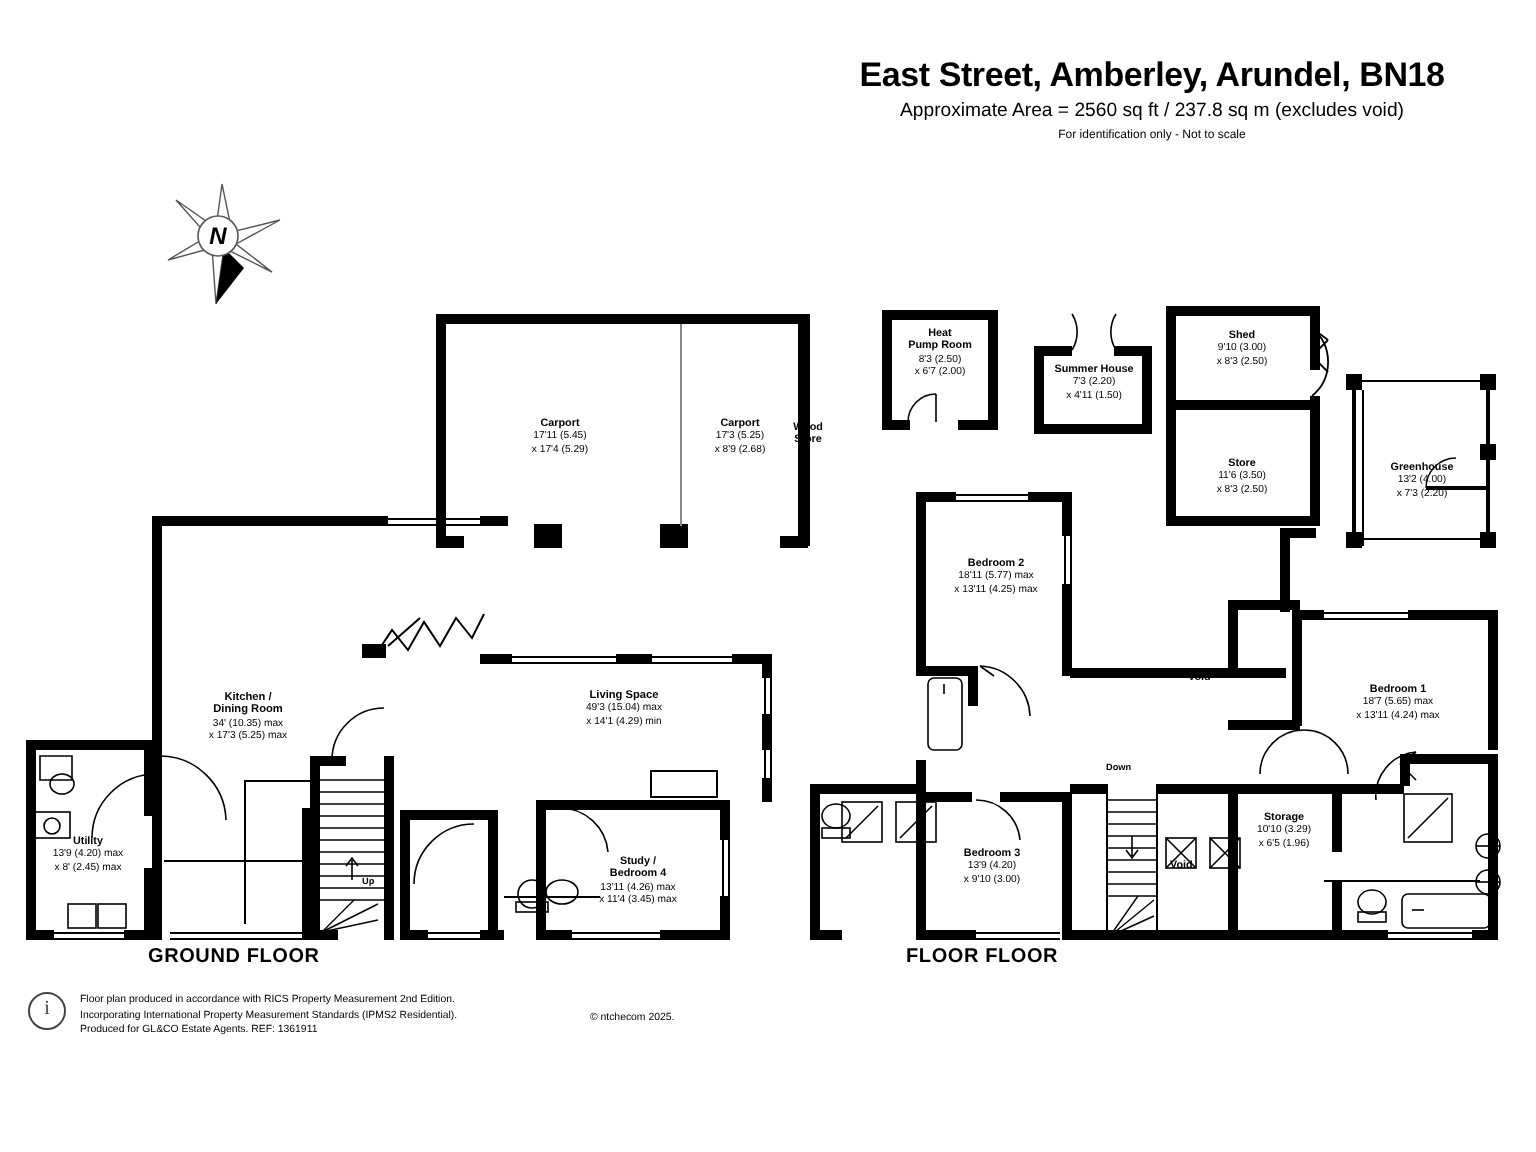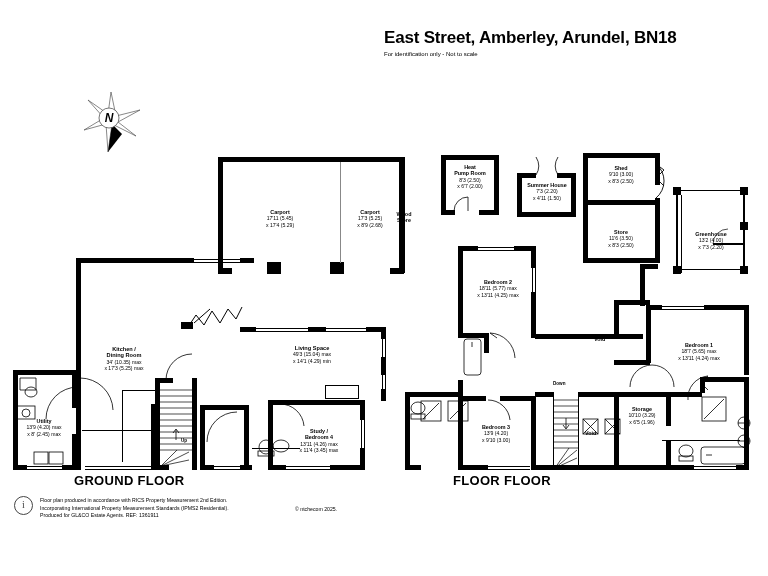--- a/index.html
+++ b/index.html
@@ -4,57 +4,58 @@
 <title>Floor Plan</title>
 <style>
   html,body{margin:0;padding:0;background:#ffffff;}
   body{
     width:768px;height:576px;position:relative;overflow:hidden;
     font-family:"Liberation Sans","DejaVu Sans",sans-serif;color:#000;
   }
   .abs{position:absolute;}
 
   
-  #header{position:absolute;left:384px;top:28px;width:352px;text-align:left;}
+  #header{position:absolute;left:400px;top:28px;width:352px;text-align:center;}
   #title{font-size:17px;font-weight:bold;letter-spacing:-0.2px;line-height:20px;}
   .sub{font-size:9.6px;line-height:12.4px;margin-top:2px;}
   #notice{font-size:6px;margin-top:3px;color:#000;}
 
   
   #compass{position:absolute;left:78px;top:90px;width:70px;height:66px;}
 
   
   .wall{position:absolute;background:#000;}
   .thin{position:absolute;background:#000;}
 
   
   .lbl{position:absolute;text-align:center;line-height:6.4px;}
   .lbl .n{font-size:5.4px;font-weight:bold;display:block;}
   .lbl .d{font-size:5.1px;display:block;}
   .lbl.big .n{font-size:5.6px;}
 
-  .floorlbl{position:absolute;font-size:13px;font-weight:bold;letter-spacing:0.3px;text-align:right;}
+  .floorlbl{position:absolute;font-size:10px;font-weight:bold;letter-spacing:0.3px;text-align:right;}
 
   .vlabel{position:absolute;font-size:5.4px;font-weight:bold;}
   .tiny{position:absolute;font-size:4.6px;font-weight:bold;}
 
   
   #footer{position:absolute;left:14px;top:496px;width:420px;}
   #footer .ftxt{position:absolute;left:26px;top:1px;font-size:5.2px;line-height:7.6px;}
   #copy{position:absolute;left:281px;top:10px;font-size:5.2px;}
   #infoicon{position:absolute;left:0;top:0;width:17px;height:17px;border:1px solid #444;border-radius:50%;}
   #infoicon span{position:absolute;left:0;top:2px;width:17px;text-align:center;font-size:10px;font-family:"Liberation Serif",serif;color:#444;}
 
   svg{display:block;overflow:visible;}
 </style>
 </head>
 <body>
 
 <div id="header">
   <div id="title">East Street, Amberley, Arundel, BN18</div>
+  <div class="sub">Approximate Area = 2560 sq ft / 237.8 sq m (excludes void)</div>
   <div id="notice">For identification only - Not to scale</div>
 </div>
 
 <div id="compass">
   <svg width="70" height="66" viewBox="0 0 70 66">
     <polygon points="33,2 38,26 62,20 40,32 58,46 34,34 30,62 28,34 6,40 26,28 10,10 30,24" fill="#ffffff" stroke="#555" stroke-width="0.7"></polygon>
     <polygon points="34,34 30,62 44,44" fill="#000000"></polygon>
     <circle cx="31" cy="28" r="10" fill="#ffffff" stroke="#555" stroke-width="0.8"></circle>
     <text x="31" y="32" text-anchor="middle" font-family="Liberation Sans, sans-serif" font-size="12" font-weight="bold" font-style="italic" fill="#000">N</text>
   </svg>

